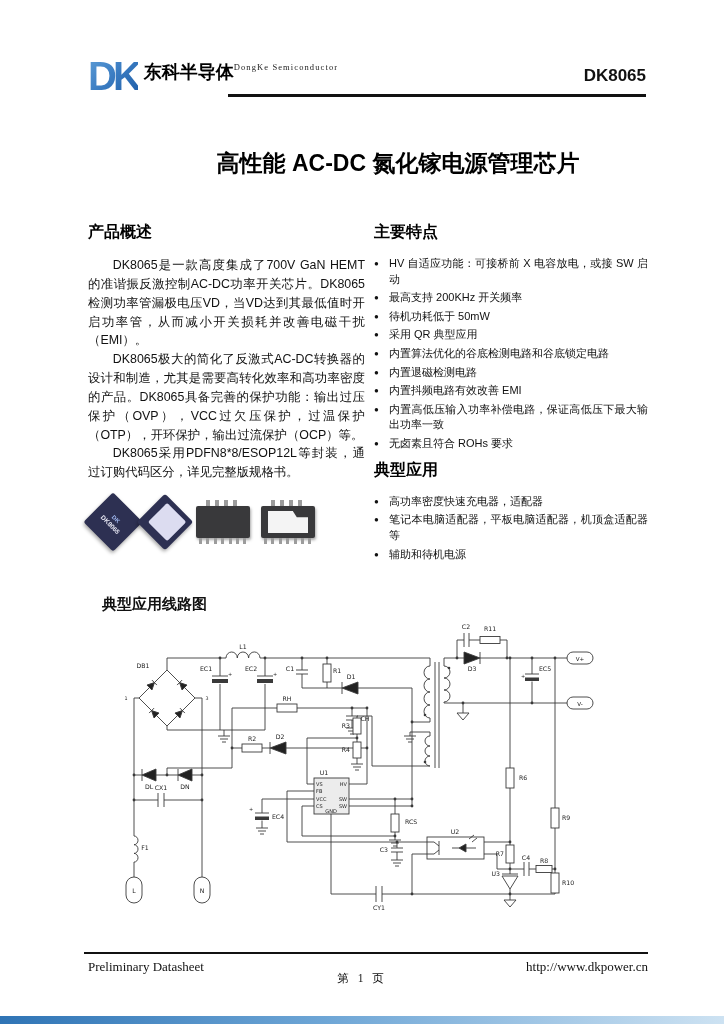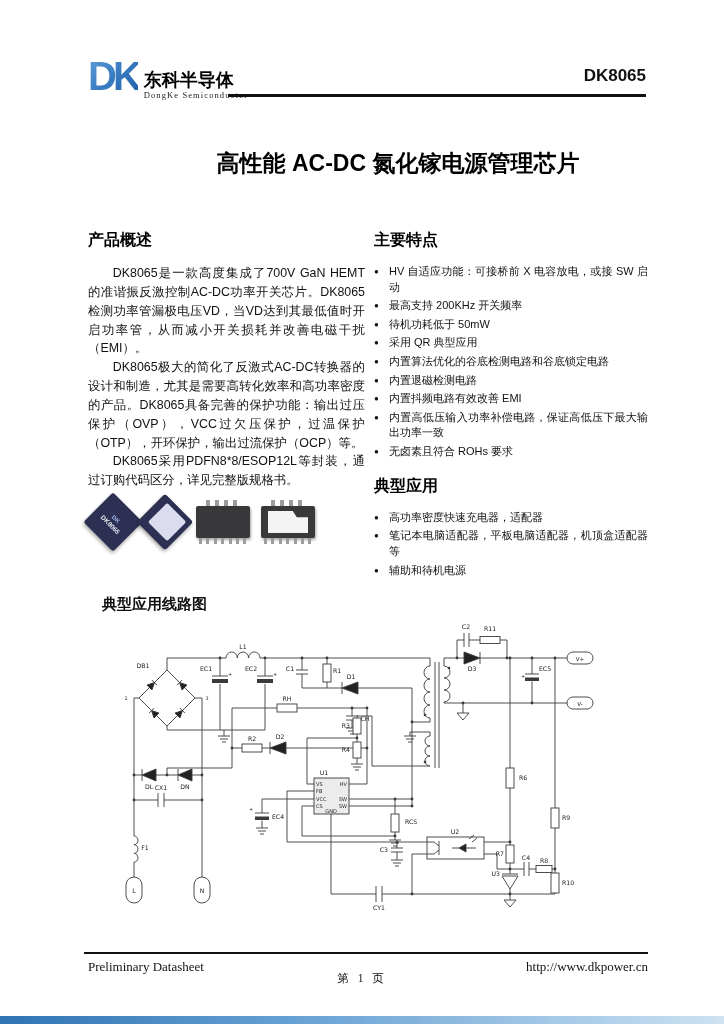--- a/index.html
+++ b/index.html
@@ -5,34 +5,34 @@
   html,body{margin:0;padding:0;}
   body{width:724px;height:1024px;position:relative;background:#ffffff;
        font-family:"Liberation Sans","DejaVu Sans",sans-serif;color:#111;overflow:hidden;}
 
   
   .header{position:absolute;left:88px;top:58px;width:558px;height:44px;}
   .logo{position:absolute;left:0;top:0;display:flex;align-items:flex-start;gap:6px;}
   .logo-mark{font-weight:bold;font-size:40px;line-height:36px;letter-spacing:-4px;
              background:linear-gradient(135deg,#5b9bd5 0%,#3d7fc4 45%,#1f5fa9 100%);
              -webkit-background-clip:text;background-clip:text;color:transparent;}
-  .brand{display:flex;flex-direction:column;margin-top:12px;}
+  .brand{display:flex;flex-direction:row;margin-top:4px;text-align:right;}
   .brand-cn{font-size:18px;font-weight:bold;color:#000;line-height:20px;}
   .brand-en{font-family:"Liberation Serif",serif;font-size:8.5px;letter-spacing:1.1px;color:#222;}
   .part-number{position:absolute;right:0;top:8px;font-size:17px;font-weight:bold;color:#111;}
   .header-rule{position:absolute;left:140px;right:0;top:36px;height:2.5px;background:#111;}
 
   
   .doc-title{position:absolute;left:0;top:148px;width:724px;text-align:center;
              font-size:23px;font-weight:bold;color:#000;padding-left:36px;}
 
   
   .col-left{position:absolute;left:88px;top:214px;width:277px;}
   .col-right{position:absolute;left:374px;top:214px;width:274px;}
-  h2.sec{font-size:16px;font-weight:bold;margin:16px 0 13px 0;color:#000;}
+  h2.sec{font-size:16px;font-weight:bold;margin:8px 0 13px 0;color:#000;}
   .col-left p{font-size:12.4px;line-height:1.52;margin:0;text-indent:2em;text-align:justify;}
   ul.blist{list-style:none;margin:10px 0 0 0;padding:0;}
   ul.blist li{position:relative;padding-left:15px;font-size:11px;line-height:1.42;
               margin-bottom:3px;text-align:justify;}
   ul.blist li::before{content:"●";position:absolute;left:0;top:2px;font-size:8px;}
   .apps-head{margin-top:16px;}
 
   
   .packages{position:absolute;left:92px;top:484px;width:258px;height:76px;
             display:flex;align-items:center;gap:11px;}

